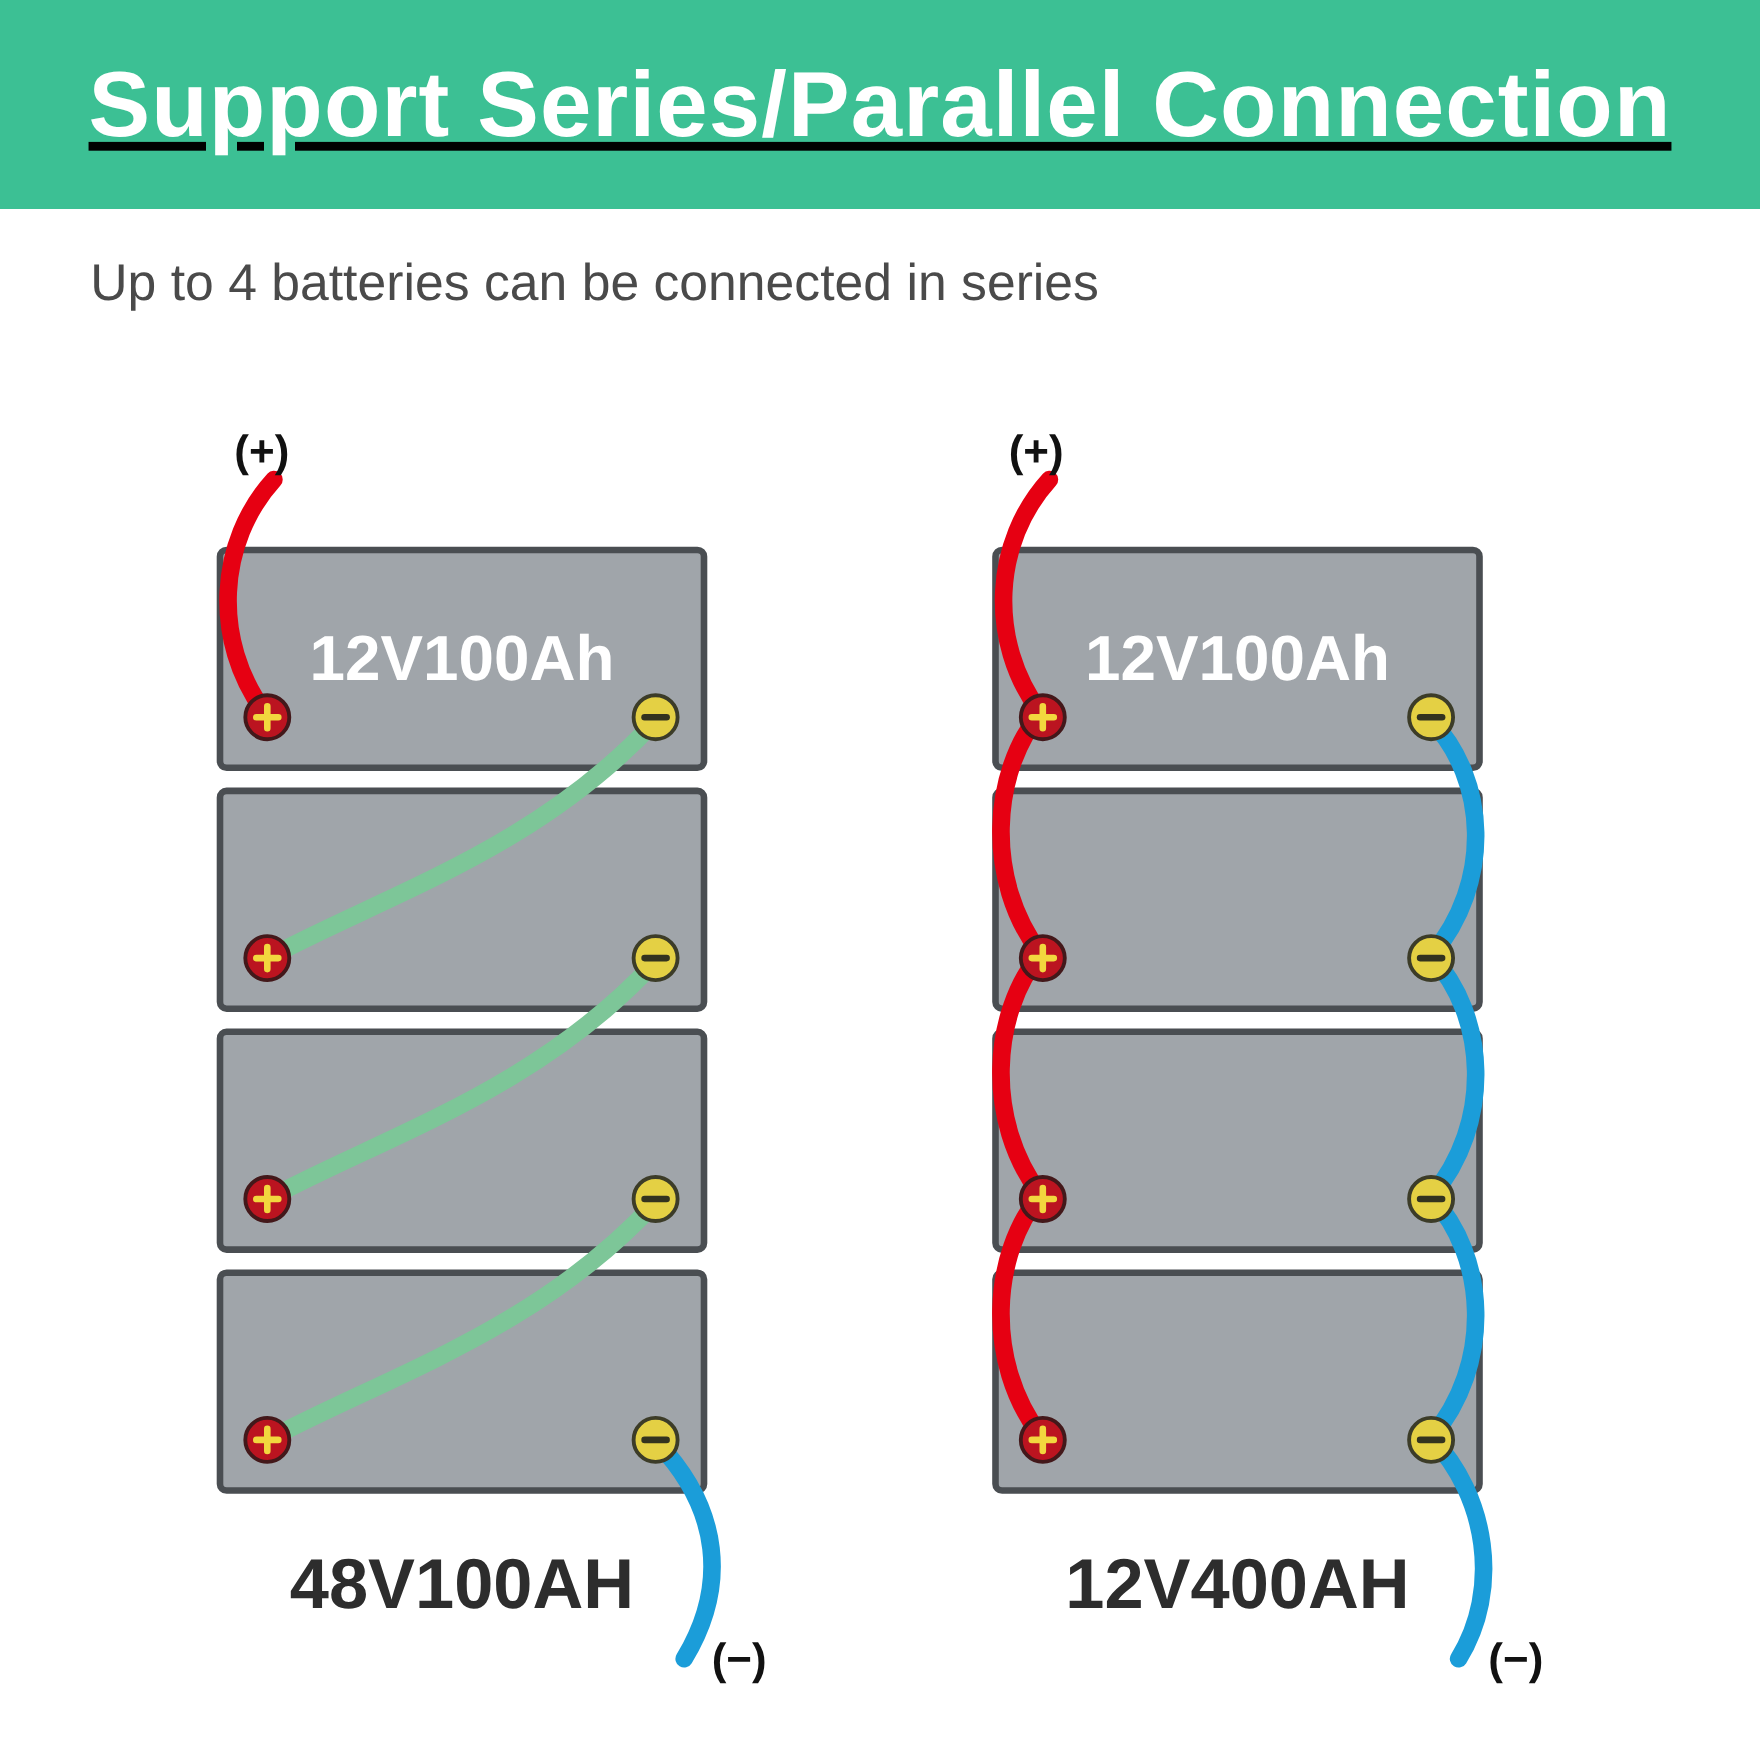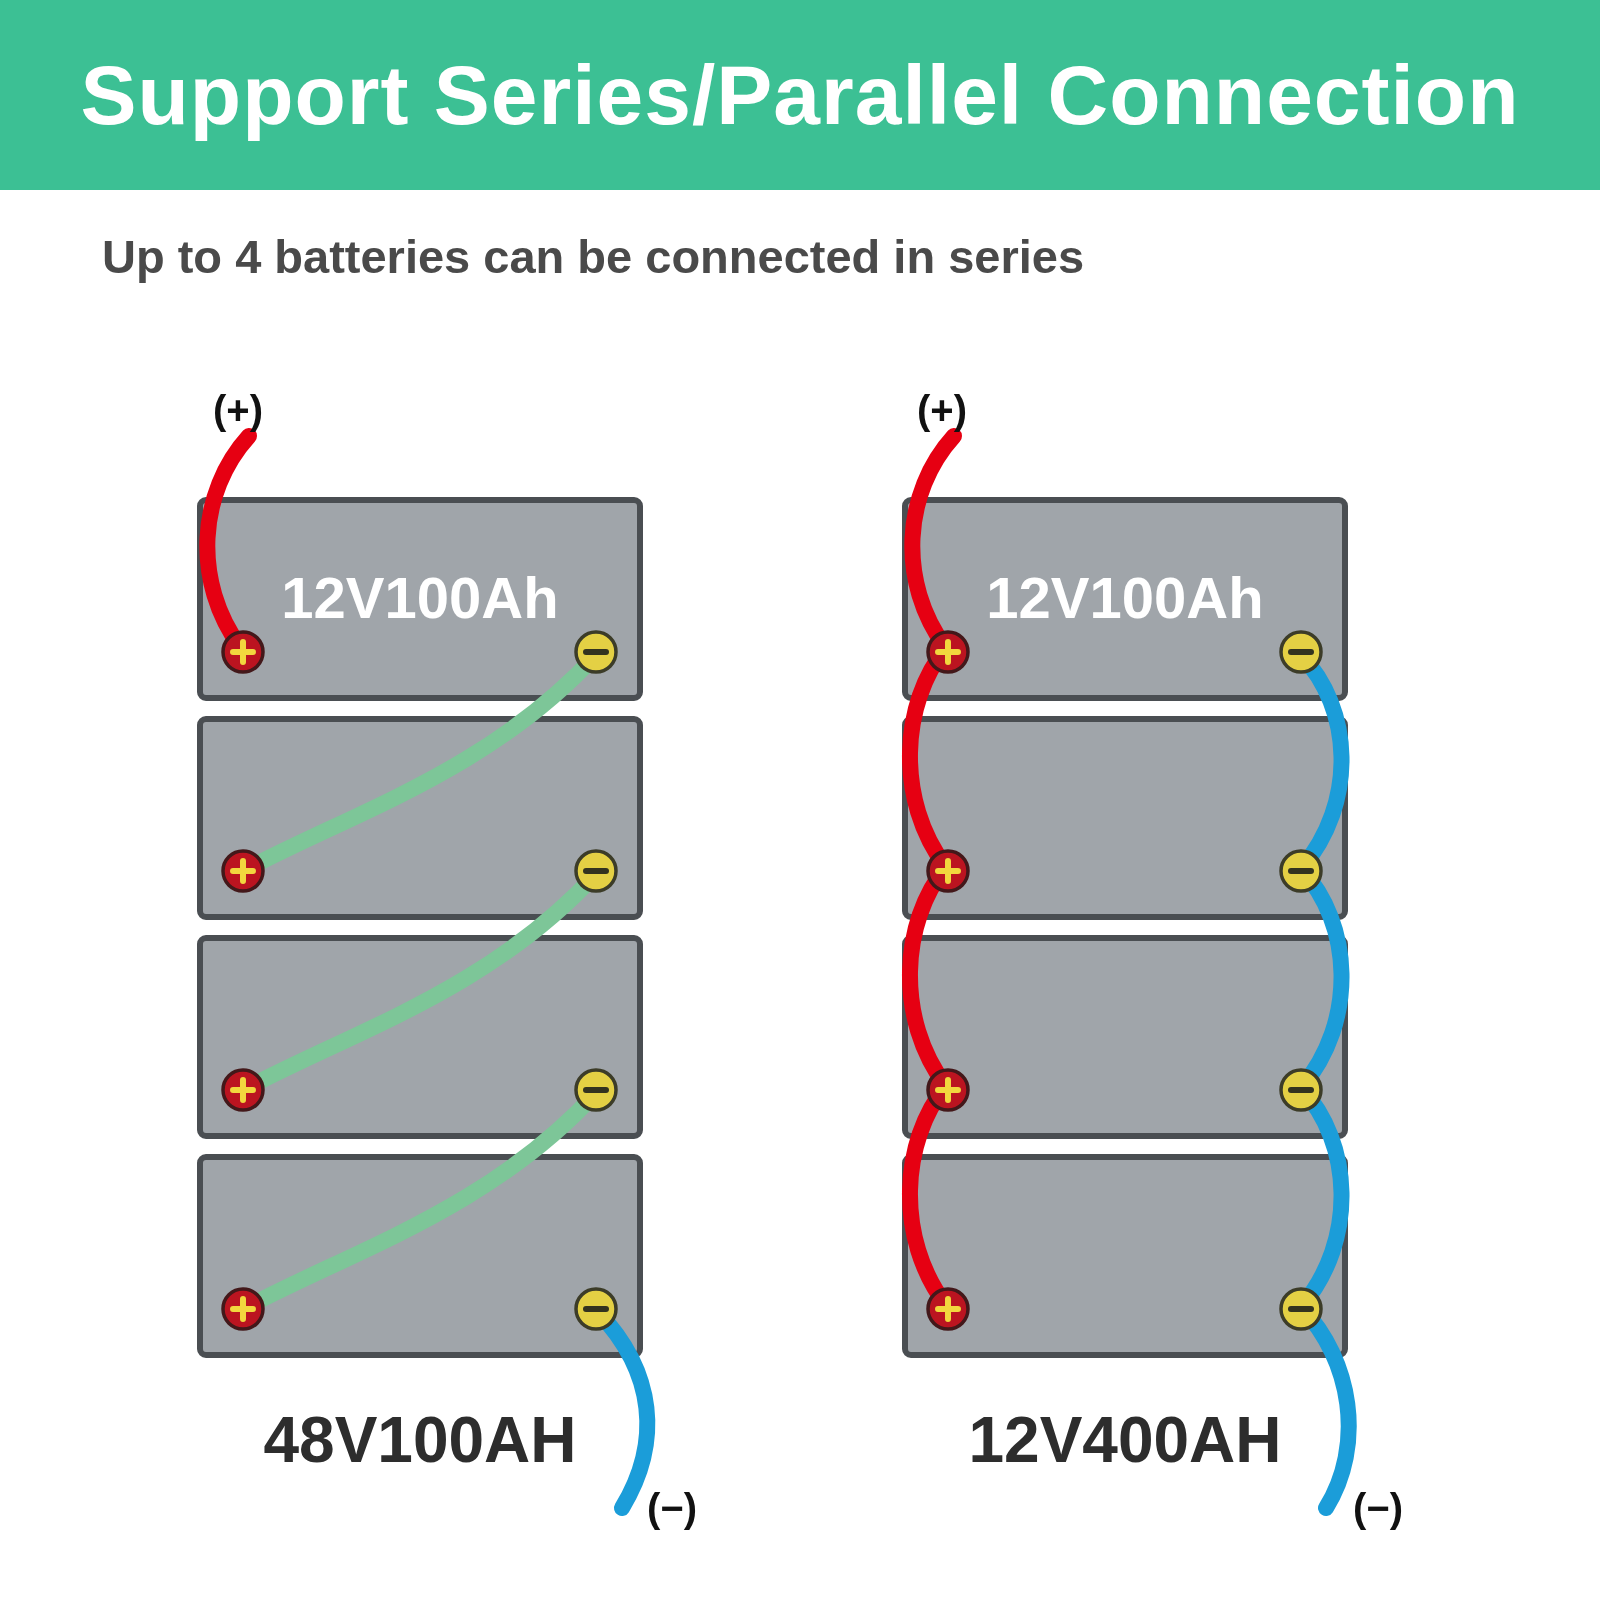--- a/index.html
+++ b/index.html
@@ -13,37 +13,37 @@
   }
   .header {
     position: absolute;
     top: 0; left: 0;
     width: 1600px;
     height: 190px;
     background: #3cc094;
     display: flex;
     align-items: center;
     justify-content: center;
+    text-decoration: underline;
   }
   .header h1 {
     margin: 0;
     color: #ffffff;
     font-size: 84px;
     font-weight: bold;
     letter-spacing: 1px;
   }
   .desc {
     position: absolute;
     left: 82px;
     top: 222px;
     font-size: 47px;
-    font-weight: 700;
+    font-weight: 400;
     color: #4a4a4a;
     line-height: 1.48;
-    margin-left: 20px;
   }
   .diagram-svg {
     position: absolute;
     top: 0; left: 0;
     width: 1600px;
     height: 1600px;
   }
   .battery { stroke: #4a4e52; stroke-width: 6; }
   .wire { fill: none; stroke-width: 16; stroke-linecap: round; }
   .term-ring { stroke-width: 3.5; }

